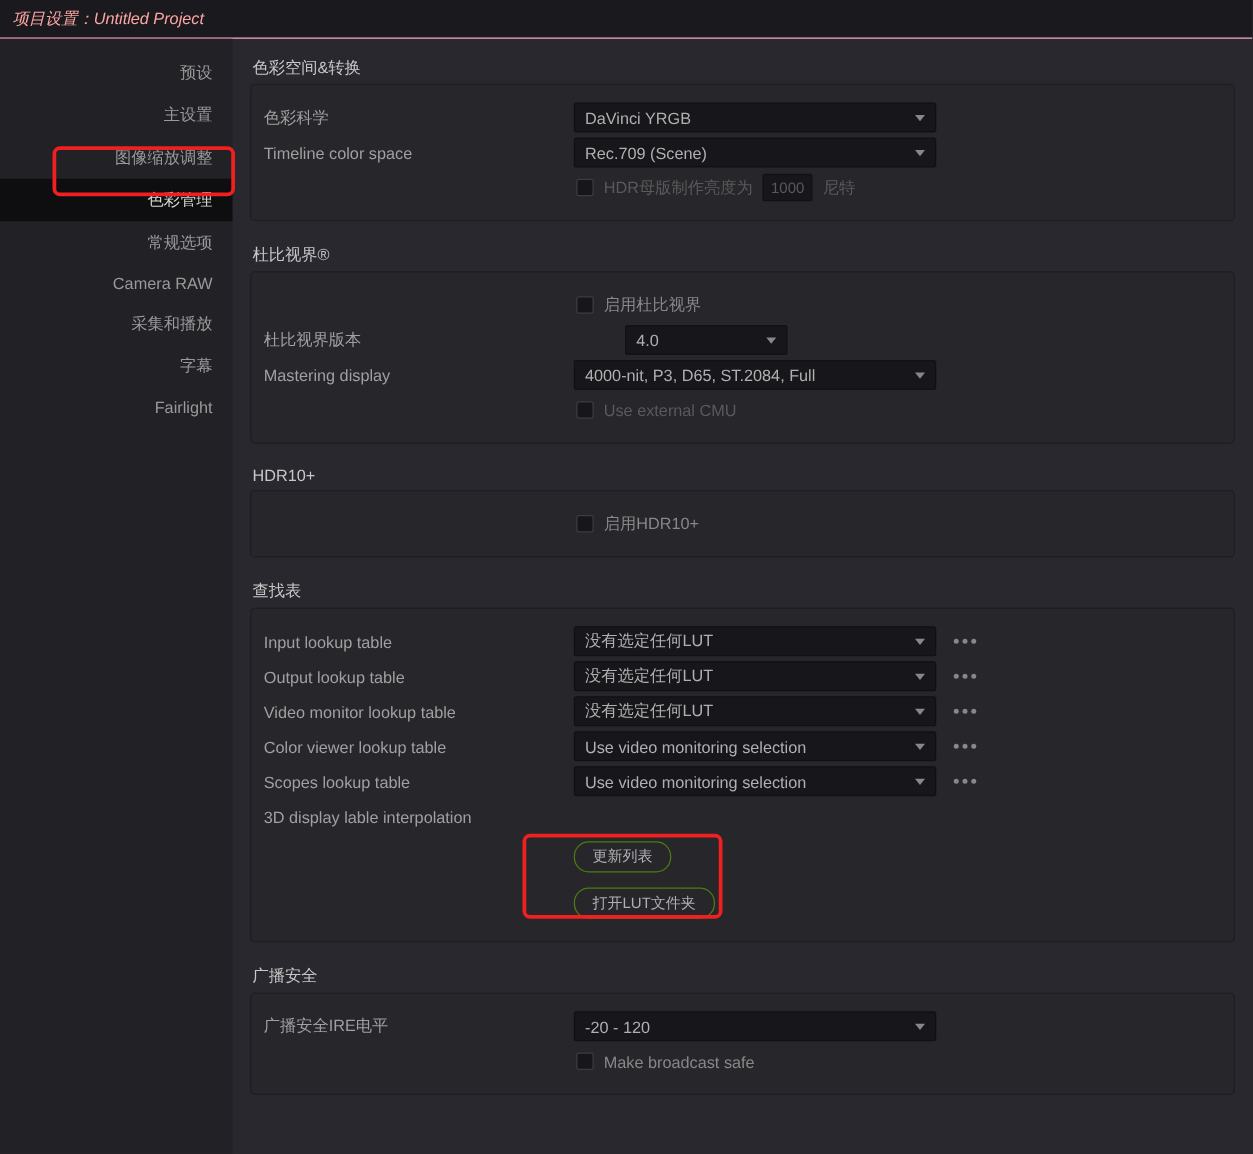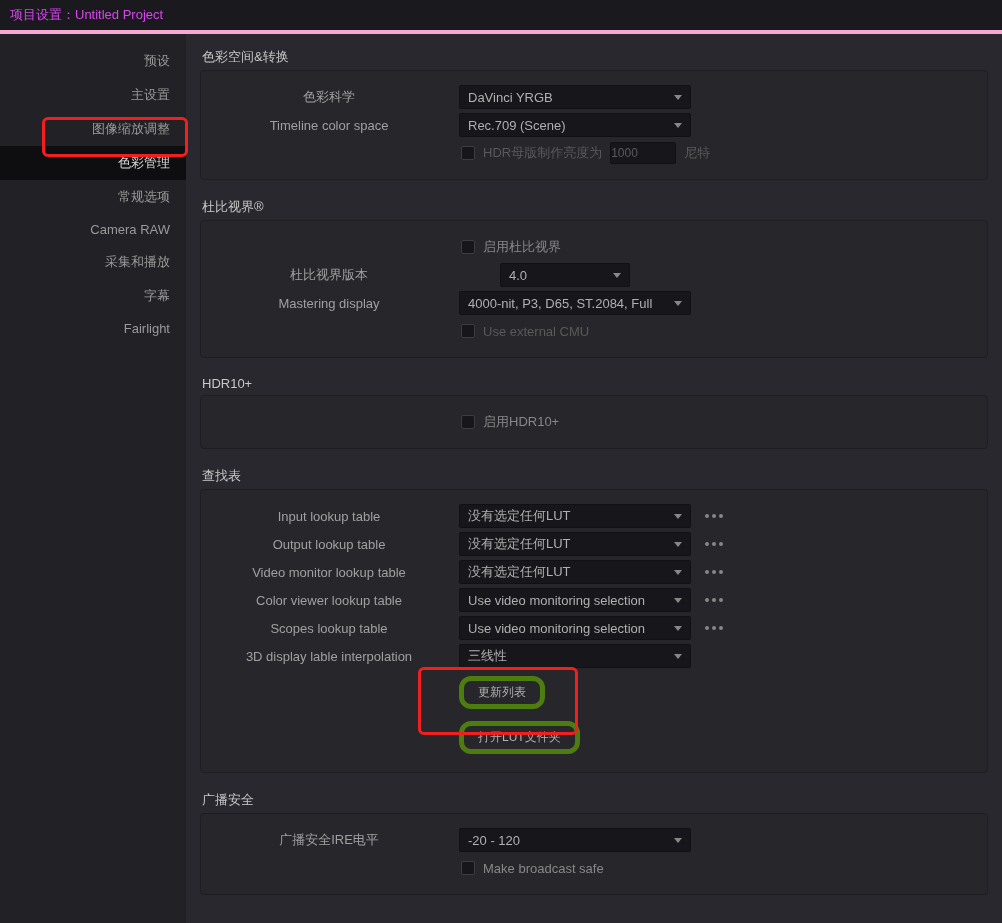--- a/index.html
+++ b/index.html
@@ -13,22 +13,23 @@
   color: #a8a8a8;
   font-size: 13px;
   width: 1002px;
   height: 923px;
   overflow: hidden;
 }
 .title-bar {
   background: #1a1a1e;
   padding: 6px 10px;
   font-size: 13px;
-  color: #d946ef;
-  border-bottom: 4px solid #f9a8d4;
+  color: #fca5a5;
+  border-bottom: 1px solid #f9a8d4;
+  font-style: italic;
 }
 .container {
   display: flex;
   height: calc(100% - 30px);
 }
 .sidebar {
   width: 186px;
   background: #212126;
   padding-top: 10px;
 }
@@ -61,39 +62,39 @@
   margin-bottom: 18px;
 }
 .row {
   display: flex;
   align-items: center;
   margin: 4px 0;
   min-height: 24px;
 }
 .row-label {
   width: 248px;
-  text-align: center;
+  text-align: left;
   padding-right: 12px;
   color: #a0a0a0;
   font-size: 13px;
 }
 .select {
   background: #17171b;
   border: 1px solid #111115;
   color: #b0b0b0;
   height: 24px;
   padding: 0 26px 0 8px;
   font-size: 13px;
   border-radius: 2px;
   position: relative;
   display: flex;
   align-items: center;
   cursor: pointer;
 }
-.select.wide { width: 232px; }
+.select.wide { width: 290px; }
 .select.narrow { width: 130px; margin-left: 41px; }
 .select::after {
   content: '';
   position: absolute;
   right: 8px;
   top: 9px;
   width: 0;
   height: 0;
   border-left: 4px solid transparent;
   border-right: 4px solid transparent;
@@ -111,42 +112,42 @@
 }
 .check-label {
   color: #888;
   font-size: 13px;
 }
 .check-label.disabled { color: #5a5a5a; }
 .num-input {
   background: #17171b;
   border: 1px solid #111115;
   color: #5a5a5a;
-  width: 66px;
+  width: 40px;
   height: 22px;
-  text-align: left;
+  text-align: center;
   font-size: 12px;
   border-radius: 2px;
   margin: 0 8px;
 }
 .unit { color: #5a5a5a; font-size: 13px; }
 .dots {
   display: flex;
   gap: 3px;
   margin-left: 14px;
   cursor: pointer;
 }
 .dots span {
   width: 4px;
   height: 4px;
   background: #888;
   border-radius: 50%;
 }
 .pill-btn {
-  border: 5px solid #4d7c0f;
+  border: 1px solid #4d7c0f;
   background: transparent;
   color: #b0b0b0;
   border-radius: 12px;
   padding: 3px 14px;
   font-size: 12px;
   cursor: pointer;
   margin: 4px 0;
 }
 .highlight-red {
   border: 3px solid #f02020;
@@ -300,23 +301,20 @@
             <span>Use video monitoring selection</span>
           </div>
         <div class="dots">
             <span></span>
             <span></span>
             <span></span>
           </div>
       </div>
       <div class="row">
         <div class="row-label">3D display lable interpolation</div>
-        <div class="select wide">
-            <span>三线性</span>
-          </div>
       </div>
       <div class="row">
         <div class="row-label"></div>
         <button class="pill-btn">更新列表</button>
       </div>
       <div class="row">
         <div class="row-label"></div>
         <button class="pill-btn">打开LUT文件夹</button>
       </div>
     </div>

